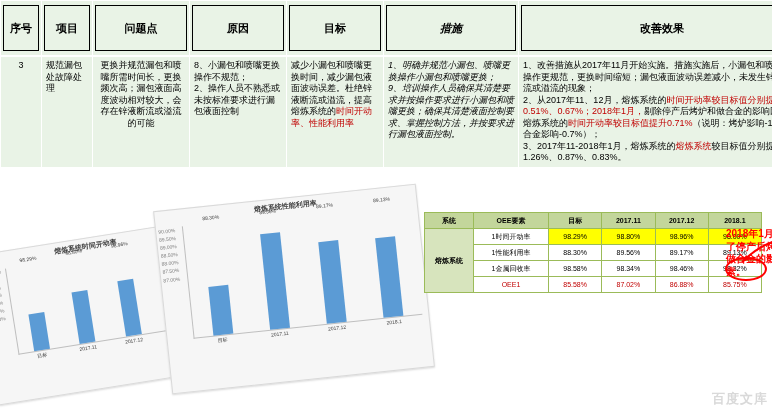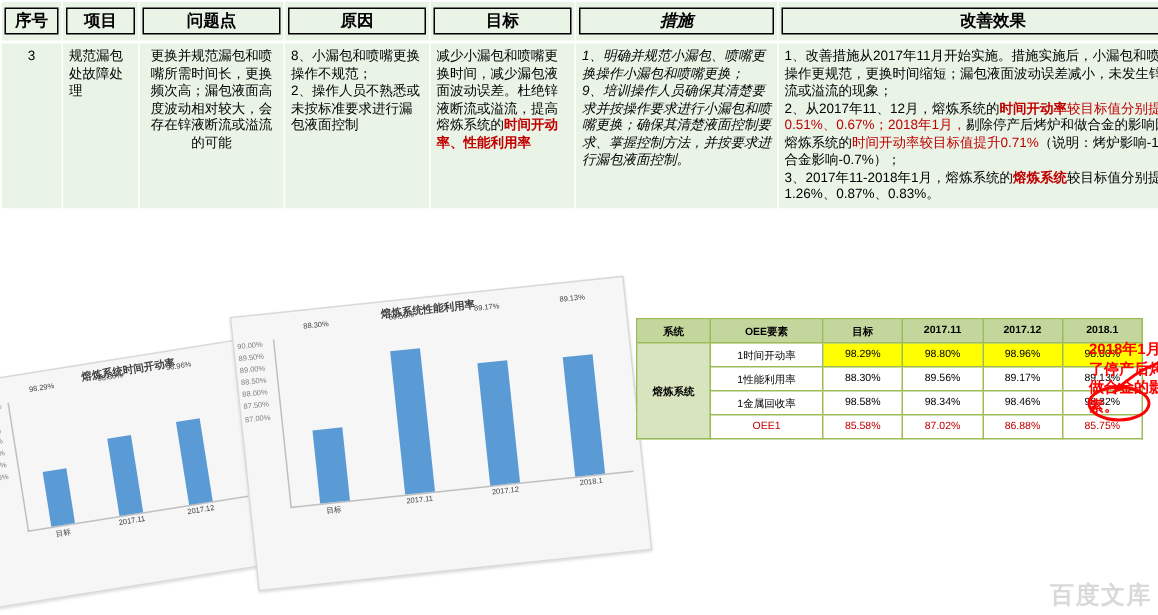--- a/index.html
+++ b/index.html
@@ -29,35 +29,35 @@
     text-align:center;
     vertical-align:middle;
     font-weight:bold;
     font-size:11px;
     padding:4px 2px;
     border-bottom:2px solid #ffffff;
   }
   .hdr-box{
     border:1px solid #000;
     display:block;
-    padding:1px 2px;
+    padding:15px 2px;
   }
   .top-table tbody td{
     background:#e9f3e6;
     font-size:9px;
   }
   .c-no{width:36px;text-align:center;}
   .c-item{width:46px;margin-top:16px;}
   .c-issue{width:92px;text-align:center;}
   .c-cause{width:92px;}
   .c-goal{width:92px;}
   .c-meas{width:130px;font-style:italic;}
   .c-eff{width:282px;}
   .red{color:#c00000;}
-  .redb{color:#c00000;font-weight:bold;}
+  .redb{color:#c00000;font-weight:normal;}
 
   
   .lower{
     position:absolute;
     left:0;top:183px;
     width:772px;height:227px;
     background:#ffffff;
   }
   
   .charts{
@@ -173,21 +173,21 @@
     left:302px;top:16px;
     width:78px;
     color:#ff0000;
     font-size:10px;
     font-weight:bold;
     line-height:1.25;
   }
   .watermark{
     position:absolute;
     right:4px;bottom:2px;
-    font-size:16px;
+    font-size:13px;
     color:#d9d9d9;
     font-weight:bold;
     letter-spacing:1px;
   }
 </style>
 </head>
 <body>
 
 <table class="top-table">
   <thead>

